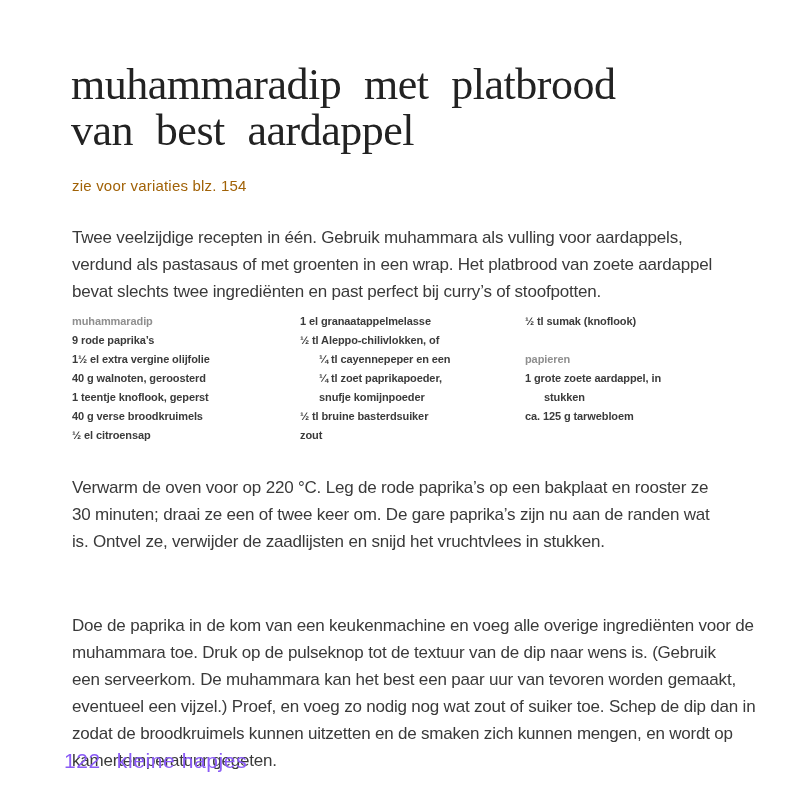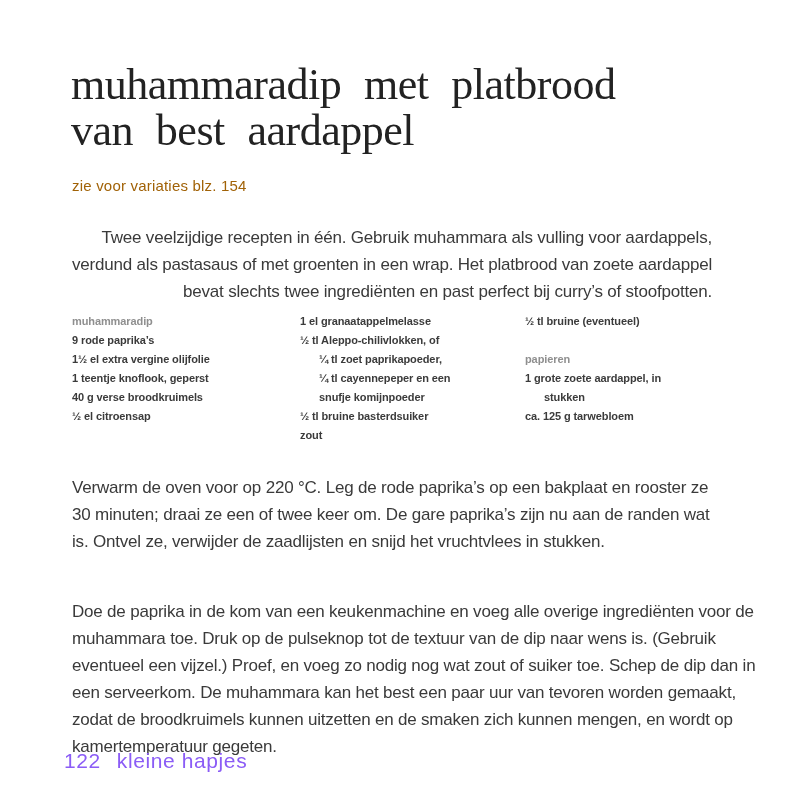--- a/index.html
+++ b/index.html
@@ -38,23 +38,23 @@
   
   .para {
     position: absolute;
     left: 72px;
     font-size: 17px;
     line-height: 27px;
     letter-spacing: -0.2px;
     color: #3a3a3a;
     white-space: nowrap;
   }
-  .intro  { top: 224px; text-align: right; }
+  .intro  { top: 224px; }
   .step1  { top: 474px; }
-  .step2  { top: 598px; }
+  .step2  { top: 612px; }
   
   .ing-col {
     position: absolute;
     top: 312px;
     font-size: 11px;
     line-height: 19px;
     letter-spacing: -0.1px;
     font-weight: 700;
     color: #3b3b3b;
     white-space: nowrap;
@@ -92,55 +92,56 @@
   <div class="para intro">
     <div>Twee veelzijdige recepten in één. Gebruik muhammara als vulling voor aardappels,</div>
     <div>verdund als pastasaus of met groenten in een wrap. Het platbrood van zoete aardappel</div>
     <div>bevat slechts twee ingrediënten en past perfect bij curry’s of stoofpotten.</div>
   </div>
 
   <div class="ing-col col1">
     <div class="ing-header">muhammaradip</div>
     <div>9 rode paprika’s</div>
     <div>1½ el extra vergine olijfolie</div>
+    <div>40 g walnoten, geroosterd</div>
     <div>1 teentje knoflook, geperst</div>
     <div>40 g verse broodkruimels</div>
     <div>½ el citroensap</div>
   </div>
 
   <div class="ing-col col2">
     <div>1 el granaatappelmelasse</div>
     <div>½ tl Aleppo-chilivlokken, of</div>
+    <div class="indent">¼ tl cayennepeper en een</div>
     <div class="indent">¼ tl zoet paprikapoeder,</div>
-    <div class="indent">¼ tl cayennepeper en een</div>
     <div class="indent">snufje komijnpoeder</div>
     <div>½ tl bruine basterdsuiker</div>
     <div>zout</div>
   </div>
 
   <div class="ing-col col3">
-    <div>½ tl bruine (eventueel)</div>
+    <div>½ tl sumak (knoflook)</div>
     <div class="spacer-line"></div>
     <div class="ing-header">papieren</div>
     <div>1 grote zoete aardappel, in</div>
     <div class="indent">stukken</div>
     <div>ca. 125 g tarwebloem</div>
   </div>
 
   <div class="para step1">
     <div>Verwarm de oven voor op 220 °C. Leg de rode paprika’s op een bakplaat en rooster ze</div>
     <div>30 minuten; draai ze een of twee keer om. De gare paprika’s zijn nu aan de randen wat</div>
     <div>is. Ontvel ze, verwijder de zaadlijsten en snijd het vruchtvlees in stukken.</div>
   </div>
 
   <div class="para step2">
     <div>Doe de paprika in de kom van een keukenmachine en voeg alle overige ingrediënten voor de</div>
     <div>muhammara toe. Druk op de pulseknop tot de textuur van de dip naar wens is. (Gebruik</div>
+    <div>een serveerkom. De muhammara kan het best een paar uur van tevoren worden gemaakt,</div>
     <div>eventueel een vijzel.) Proef, en voeg zo nodig nog wat zout of suiker toe. Schep de dip dan in</div>
-    <div>een serveerkom. De muhammara kan het best een paar uur van tevoren worden gemaakt,</div>
     <div>zodat de broodkruimels kunnen uitzetten en de smaken zich kunnen mengen, en wordt op</div>
     <div>kamertemperatuur gegeten.</div>
   </div>
 
   <div class="footer">
     <span class="pagenum">122</span><span>kleine hapjes</span>
   </div>
 
 </div>
 

